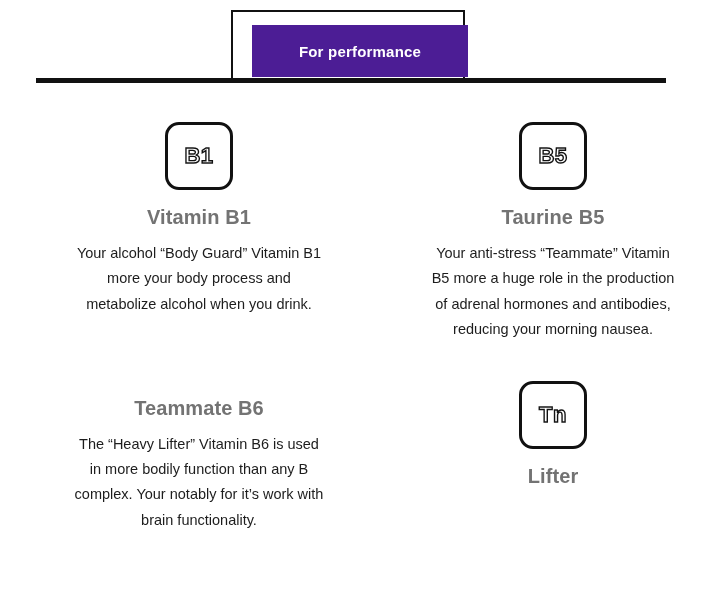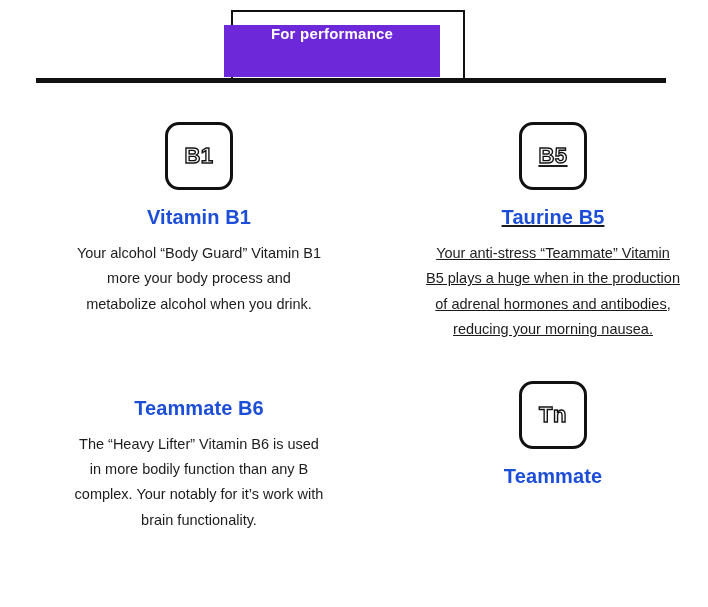--- a/index.html
+++ b/index.html
@@ -27,26 +27,27 @@
     top: 10px;
     width: 234px;
     height: 72px;
     border: 2px solid #111111;
     border-bottom: none;
     box-sizing: border-box;
     background: #ffffff;
   }
   .tab-fill {
     position: absolute;
-    left: 224px;
+    left: 252px;
     top: 25px;
     width: 216px;
     height: 52px;
-    background: #6d28d9;
+    background: #4c1d95;
     display: flex;
+    align-items: center;
     justify-content: center;
   }
   .tab-label {
     color: #ffffff;
     font-size: 15px;
     font-weight: bold;
     letter-spacing: 0.2px;
   }
   .header-rule {
     position: absolute;
@@ -67,21 +68,21 @@
   .card {
     display: flex;
     flex-direction: column;
     align-items: center;
     padding: 0 28px;
     box-sizing: border-box;
     text-align: center;
     margin-left: 44px;
   }
   .card-b1 { padding-top: 30px; }
-  .card-b5 { padding-top: 30px; text-decoration: underline; }
+  .card-b5 { padding-top: 30px; }
   .card-b6 { padding-top: 10px; }
   .card-tn { padding-top: 10px; }
 
   .badge {
     width: 68px;
     height: 68px;
     border: 3px solid #111111;
     border-radius: 14px;
     display: flex;
     align-items: center;
@@ -95,21 +96,21 @@
     color: #111111;
     -webkit-text-stroke: 0px;
     
     color: transparent;
     -webkit-text-stroke: 1.4px #111111;
   }
   .card-title {
     margin-top: 16px;
     font-size: 20px;
     font-weight: bold;
-    color: #1d4ed8;
+    color: #737373;
     letter-spacing: 0.1px;
   }
   .card-body {
     margin-top: 12px;
     font-size: 14.5px;
     line-height: 1.75;
     color: #1d1d1d;
     max-width: 300px;
   }
 </style>
@@ -132,28 +133,28 @@
     </div>
     <div class="card-title">Vitamin B1</div>
     <div class="card-body">Your alcohol “Body Guard” Vitamin B1 more your body process and metabolize alcohol when you drink.</div>
   </div>
 
   <div class="card card-b5">
     <div class="badge">
       <span class="badge-text">B5</span>
     </div>
     <div class="card-title">Taurine B5</div>
-    <div class="card-body">Your anti-stress “Teammate” Vitamin B5 plays a huge when in the production of adrenal hormones and antibodies, reducing your morning nausea.</div>
+    <div class="card-body">Your anti-stress “Teammate” Vitamin B5 more a huge role in the production of adrenal hormones and antibodies, reducing your morning nausea.</div>
   </div>
 
   <div class="card card-b6">
     <div class="card-title">Teammate B6</div>
     <div class="card-body">The “Heavy Lifter” Vitamin B6 is used in more bodily function than any B complex. Your notably for it’s work with brain functionality.</div>
   </div>
 
   <div class="card card-tn">
     <div class="badge">
       <span class="badge-text">Tn</span>
     </div>
-    <div class="card-title">Teammate</div>
+    <div class="card-title">Lifter</div>
   </div>
 
 </div>
 
 </body></html>

